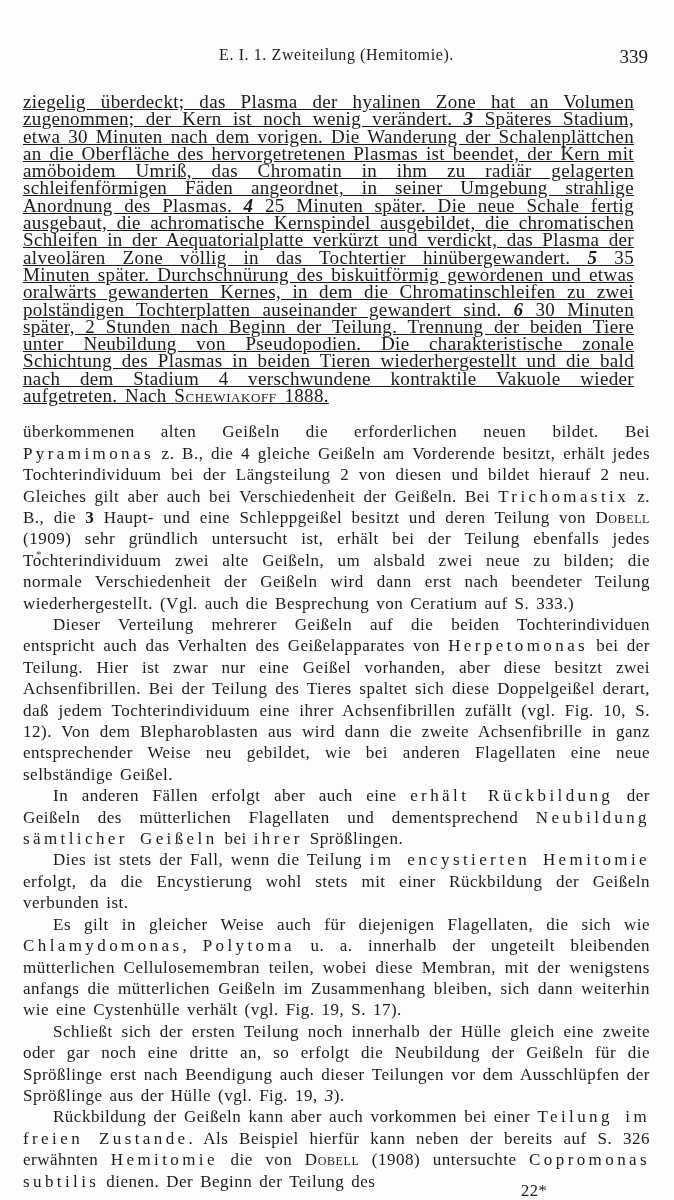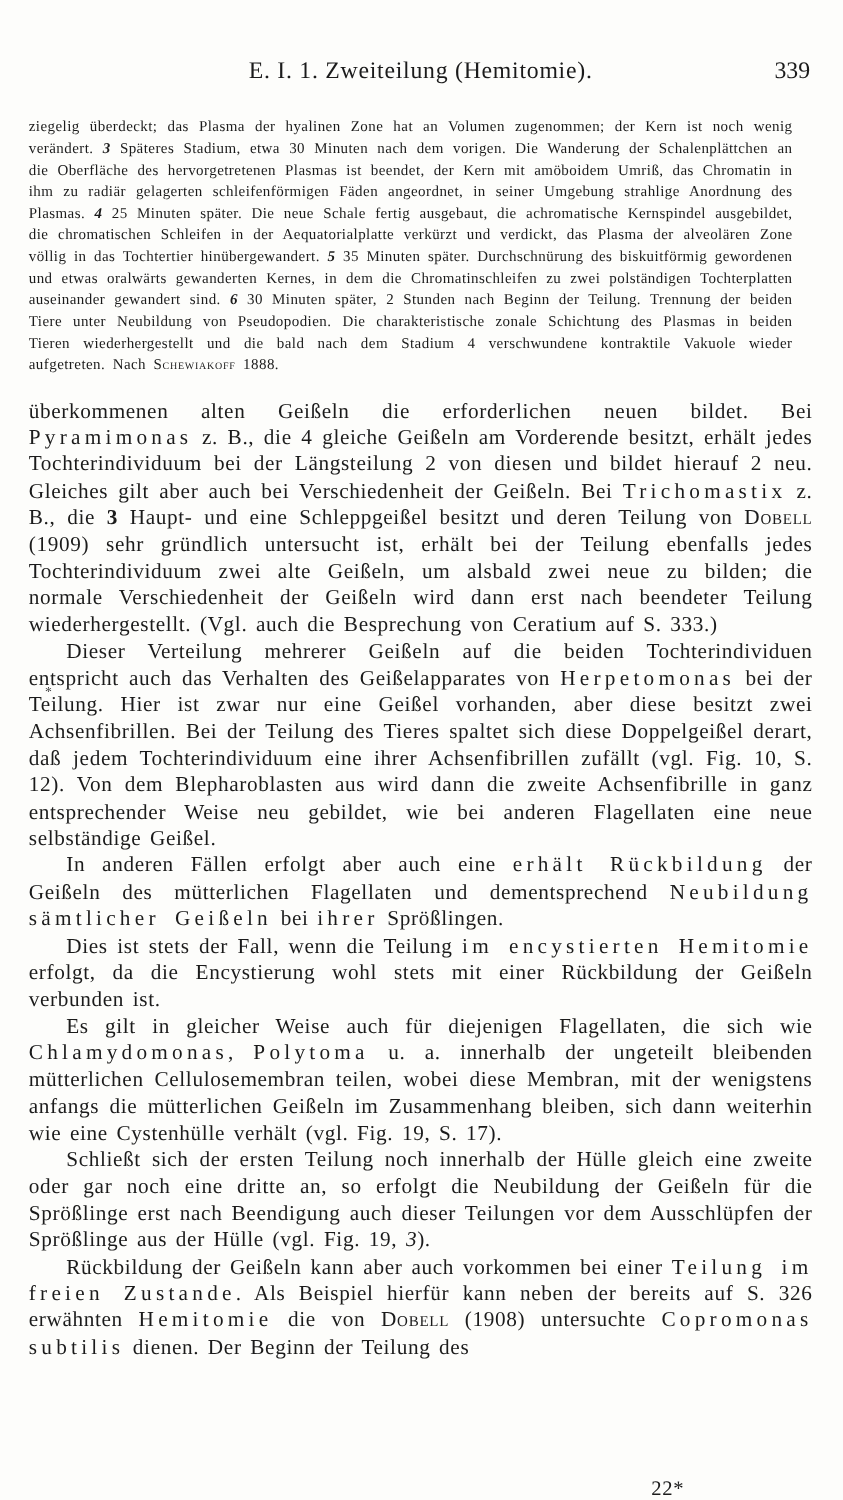--- a/index.html
+++ b/index.html
@@ -16,37 +16,38 @@
     padding:46px 24px 0 23px;
     background:var(--paper);
     color:var(--ink);
     font-family:"Liberation Serif","DejaVu Serif",serif;
     overflow:hidden;
   }
   .running-head{position:relative;height:26px;}
   .head-title{
     display:block;
     text-align:center;
-    font-size:19px;
+    font-size:16px;
     letter-spacing:0.6px;
     white-space:nowrap;
   }
   .page-number{
     position:absolute;
     right:2px;
     top:0;
     font-size:19px;
   }
   .legend{
     margin:21px 16px 0 0;
-    font-size:12px;
+    font-size:19px;
     line-height:17.3px;
     text-align:justify;
     letter-spacing:0.35px;
     word-spacing:2.6px;
+    text-decoration:underline;
   }
   .body-text{margin-top:17px;}
   .bodypara{
     margin:0;
     font-size:17px;
     line-height:21.4px;
     text-align:justify;
     letter-spacing:0.5px;
     word-spacing:2.2px;
   }

